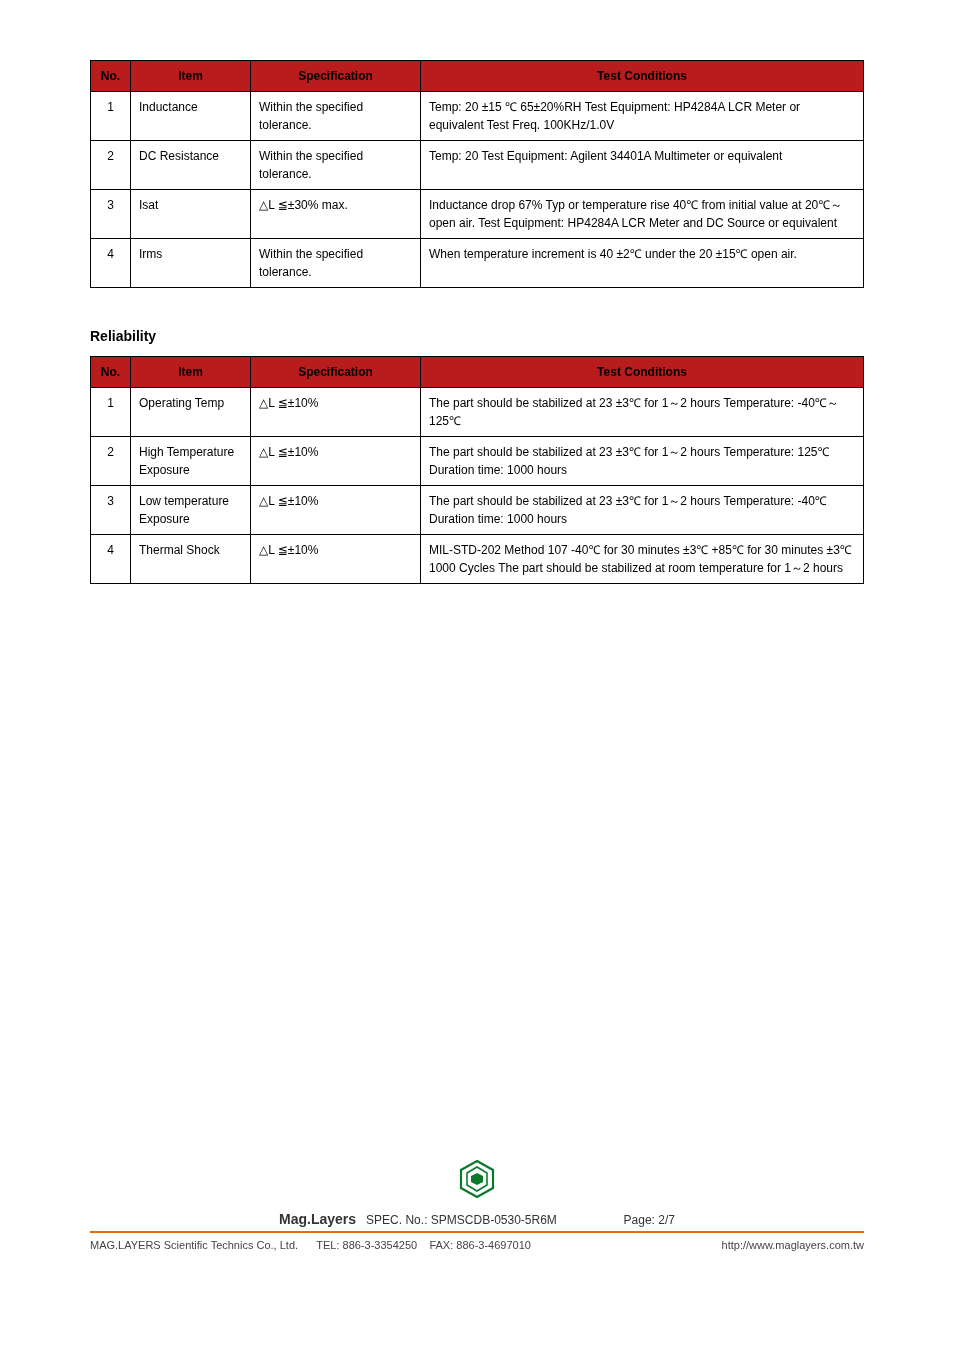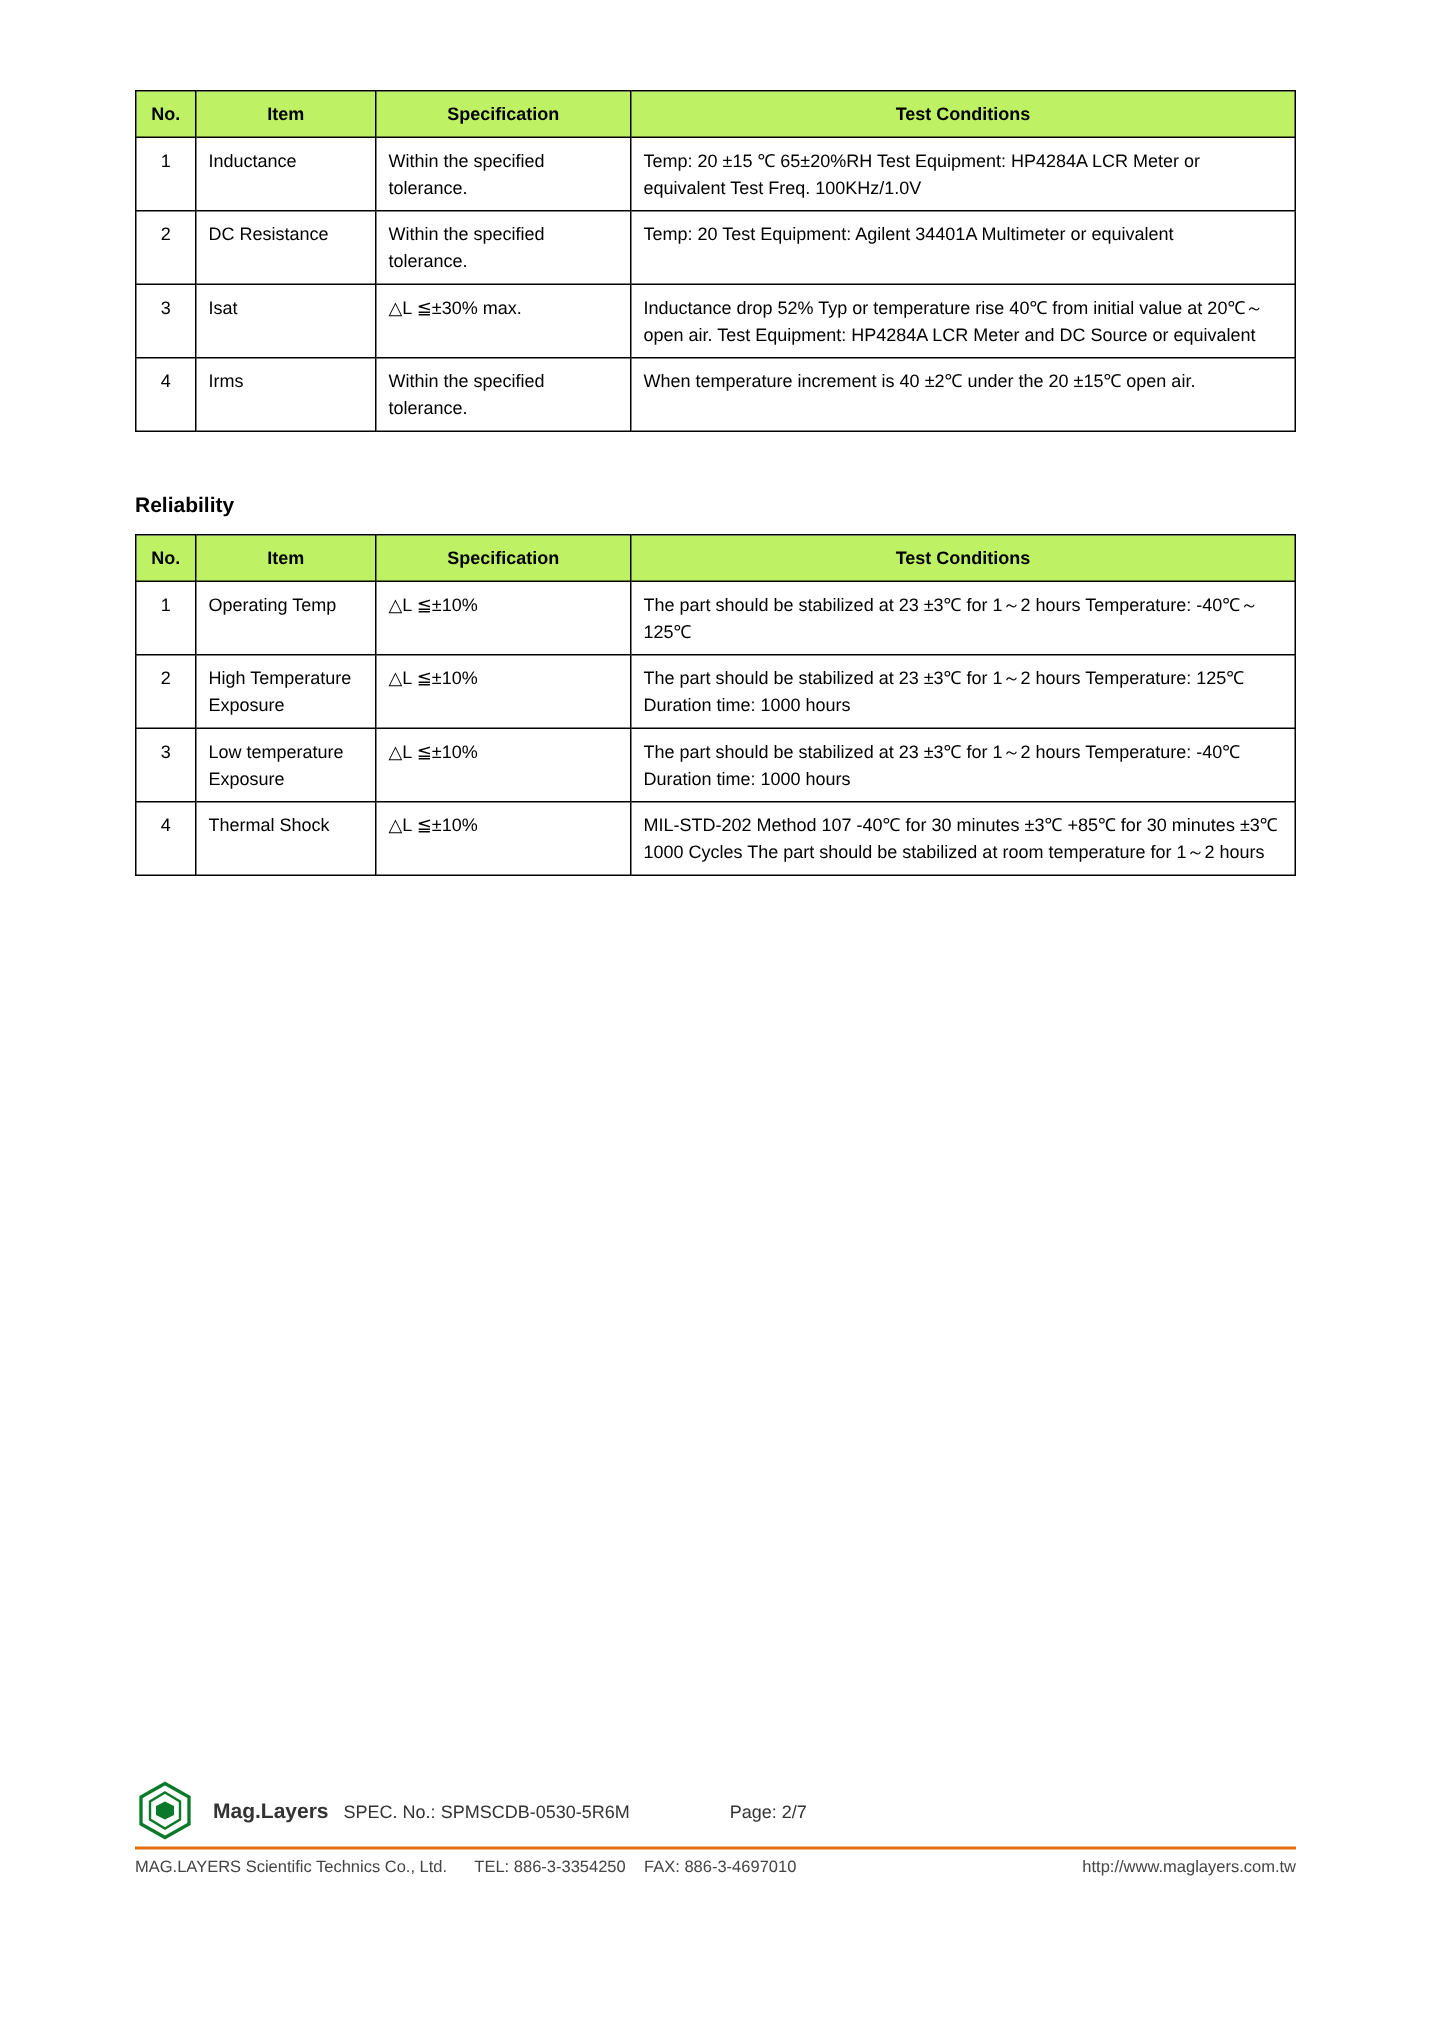--- a/index.html
+++ b/index.html
@@ -24,38 +24,39 @@
   margin-bottom: 40px;
 }
 table td, table th {
   border: 1px solid #000;
   padding: 6px 8px;
   text-align: left;
   vertical-align: top;
   line-height: 1.5;
 }
 table th {
-  background: #bef264;
+  background: #b91c1c;
   font-weight: bold;
   text-align: center;
 }
 table td.no-col { width: 40px; text-align: center; }
 table td.item-col { width: 120px; }
 table td.spec-col { width: 170px; margin-left: 39px; }
 .footer {
   position: absolute;
   left: 90px;
   right: 90px;
   bottom: 100px;
 }
 .footer-logo {
   display: flex;
   align-items: center;
   gap: 12px;
   margin-bottom: 4px;
+  flex-direction: column;
 }
 .footer-icon svg { display: block; }
 .footer-text { font-size: 12px; color: #333; }
 .brand { font-weight: bold; font-size: 14px; }
 .footer-line {
   height: 2px;
   background: #e86c0a;
   margin-top: 2px;
 }
 .footer-bar {
@@ -89,21 +90,21 @@
       <tr>
         <td class="no-col">2</td>
         <td class="item-col">DC Resistance</td>
         <td class="spec-col">Within the specified tolerance.</td>
         <td>Temp: 20 Test Equipment: Agilent 34401A Multimeter or equivalent</td>
       </tr>
       <tr>
         <td class="no-col">3</td>
         <td class="item-col">Isat</td>
         <td class="spec-col">△L ≦±30% max.</td>
-        <td>Inductance drop 52% Typ or temperature rise 40℃ from initial value at 20℃～open air. Test Equipment: HP4284A LCR Meter and DC Source or equivalent</td>
+        <td>Inductance drop 67% Typ or temperature rise 40℃ from initial value at 20℃～open air. Test Equipment: HP4284A LCR Meter and DC Source or equivalent</td>
       </tr>
       <tr>
         <td class="no-col">4</td>
         <td class="item-col">Irms</td>
         <td class="spec-col">Within the specified tolerance.</td>
         <td>When temperature increment is 40 ±2℃ under the 20 ±15℃ open air.</td>
       </tr>
     </tbody>
   </table>
 </div>

